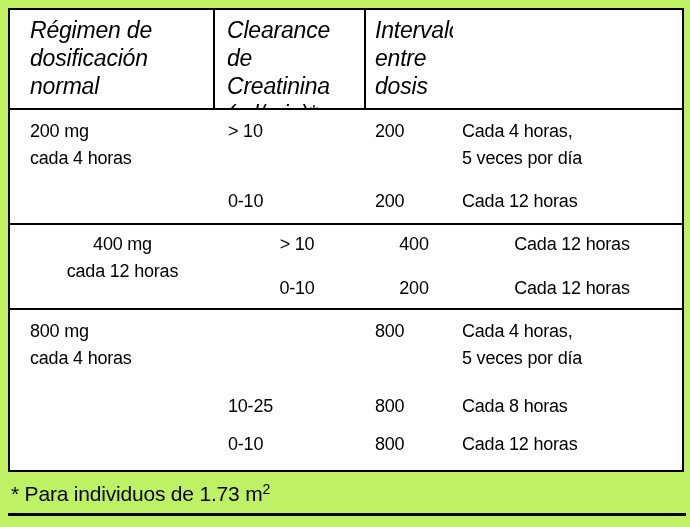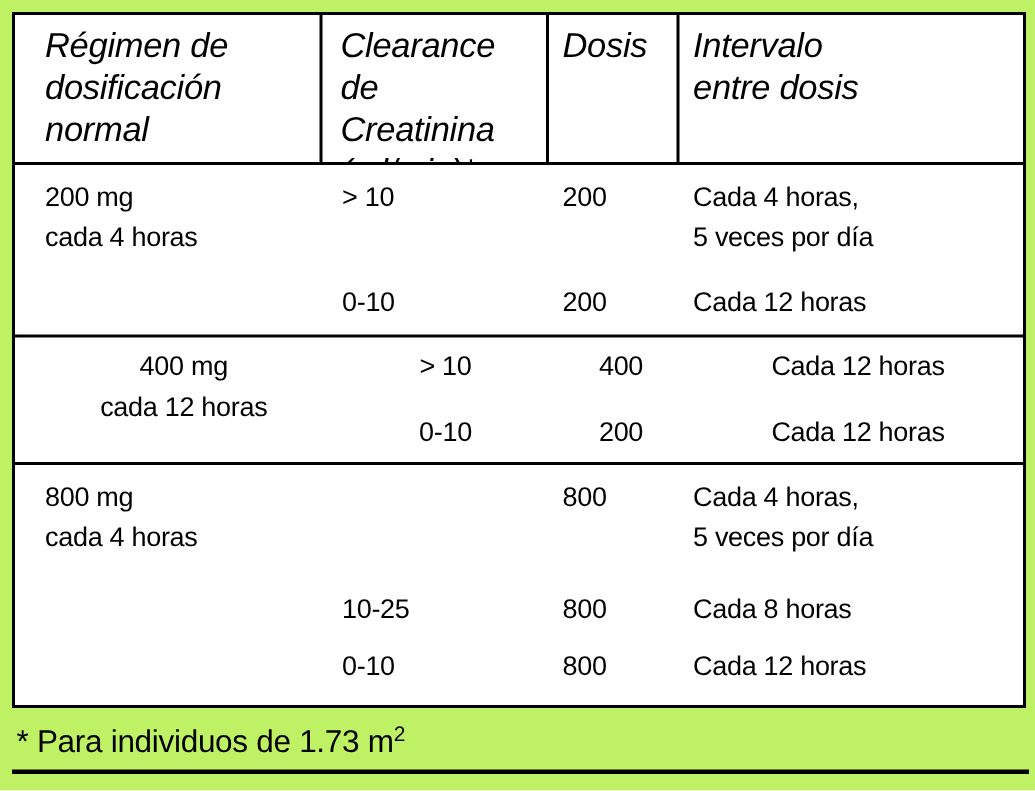--- a/index.html
+++ b/index.html
@@ -115,21 +115,20 @@
 
   <div class="dose-table">
 
     <div class="thead">
       <div class="th col1">Régimen de
 dosificación
 normal</div>
       <div class="th col2">Clearance de
 Creatinina
 (ml/min)*</div>
-      <div class="th col3">Dosis</div>
       <div class="th col4">Intervalo
 entre dosis</div>
     </div>
 
     <div class="section s1">
       <div class="cell regimen span2">200 mg
 cada 4 horas</div>
       <div class="cell c2 r1">&gt; 10</div>
       <div class="cell c3 r1">200</div>
       <div class="cell c4 r1">Cada 4 horas,

